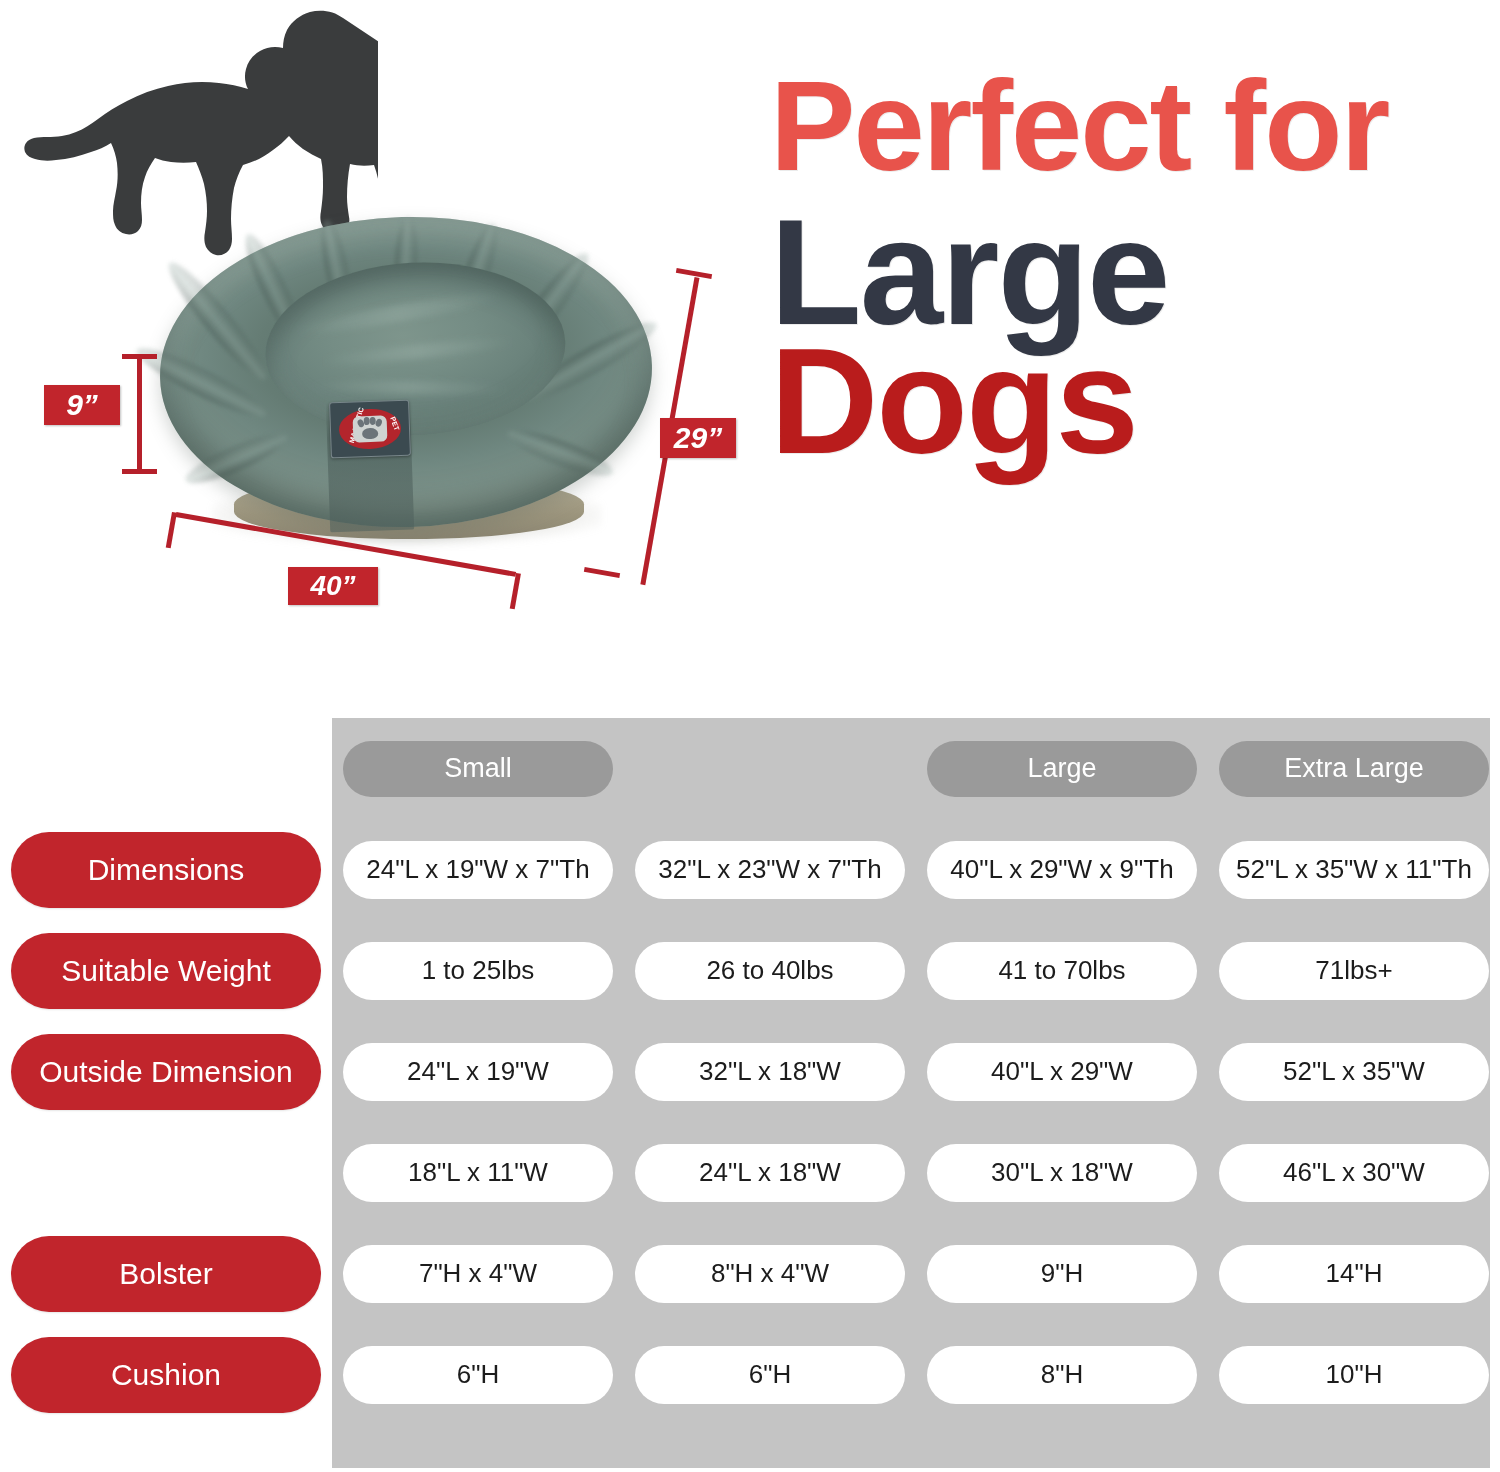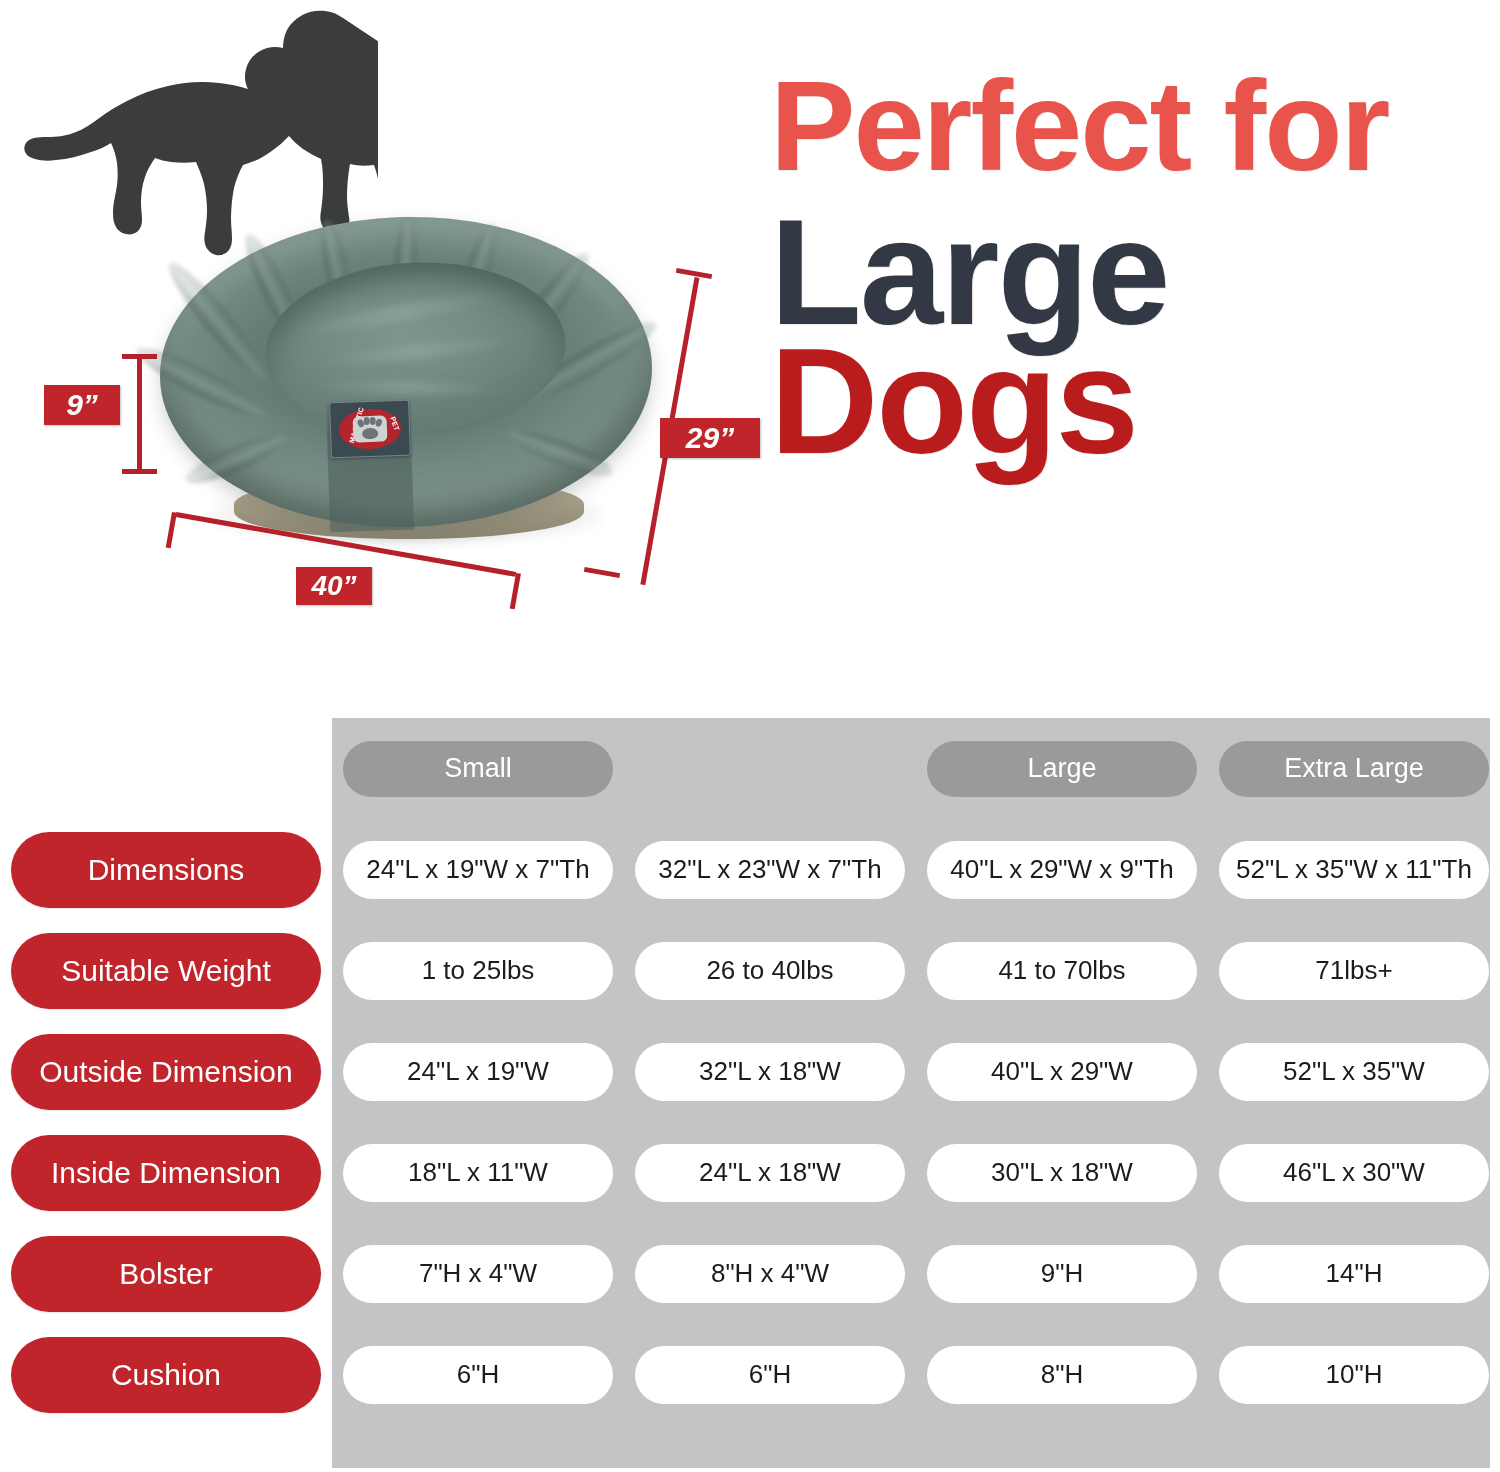--- a/index.html
+++ b/index.html
@@ -165,22 +165,22 @@
     color: #ffffff;
     font-weight: bold;
     font-style: italic;
     display: flex;
     align-items: center;
     justify-content: center;
     box-shadow: 1px 1px 2px rgba(0,0,0,.25);
     letter-spacing: 0px;
   }
   #label-9  { left: 44px;  top: 385px; width: 76px;  height: 40px; font-size: 30px; }
-  #label-40 { left: 296px; top: 567px; width: 76px;  height: 38px; font-size: 28px; }
-  #label-29 { left: 660px; top: 418px; width: 100px;  height: 40px; font-size: 30px; }
+  #label-40 { left: 288px; top: 567px; width: 90px;  height: 38px; font-size: 28px; }
+  #label-29 { left: 660px; top: 418px; width: 76px;  height: 40px; font-size: 30px; }
 
   .meas-line { position: absolute; background: #B5202A; }
   .meas-cap  { position: absolute; background: #B5202A; }
 
   
   #v9-line { left: 137px; top: 356px; width: 5px;  height: 117px; }
   #v9-capT { left: 122px; top: 354px; width: 35px; height: 5px; }
   #v9-capB { left: 122px; top: 469px; width: 35px; height: 5px; }
 
   
@@ -359,21 +359,20 @@
 </div>
 
 <div class="spec">
   <div class="table-bg"></div>
 
   <div class="grid">
 
     <div class="row-label r2">Dimensions</div>
     <div class="row-label r3">Suitable Weight</div>
     <div class="row-label r4">Outside Dimension</div>
-    <div class="row-label r5">Inside Dimension</div>
     <div class="row-label r6">Bolster</div>
     <div class="row-label r7">Cushion</div>
 
     <div class="hdr-pill r1 c1">Small</div>
     <div class="hdr-pill r1 c3">Large</div>
     <div class="hdr-pill r1 c4">Extra Large</div>
 
     <div class="cell-pill r2 c1">24"L x 19"W x 7"Th</div>
     <div class="cell-pill r2 c2">32"L x 23"W x 7"Th</div>
     <div class="cell-pill r2 c3">40"L x 29"W x 9"Th</div>

